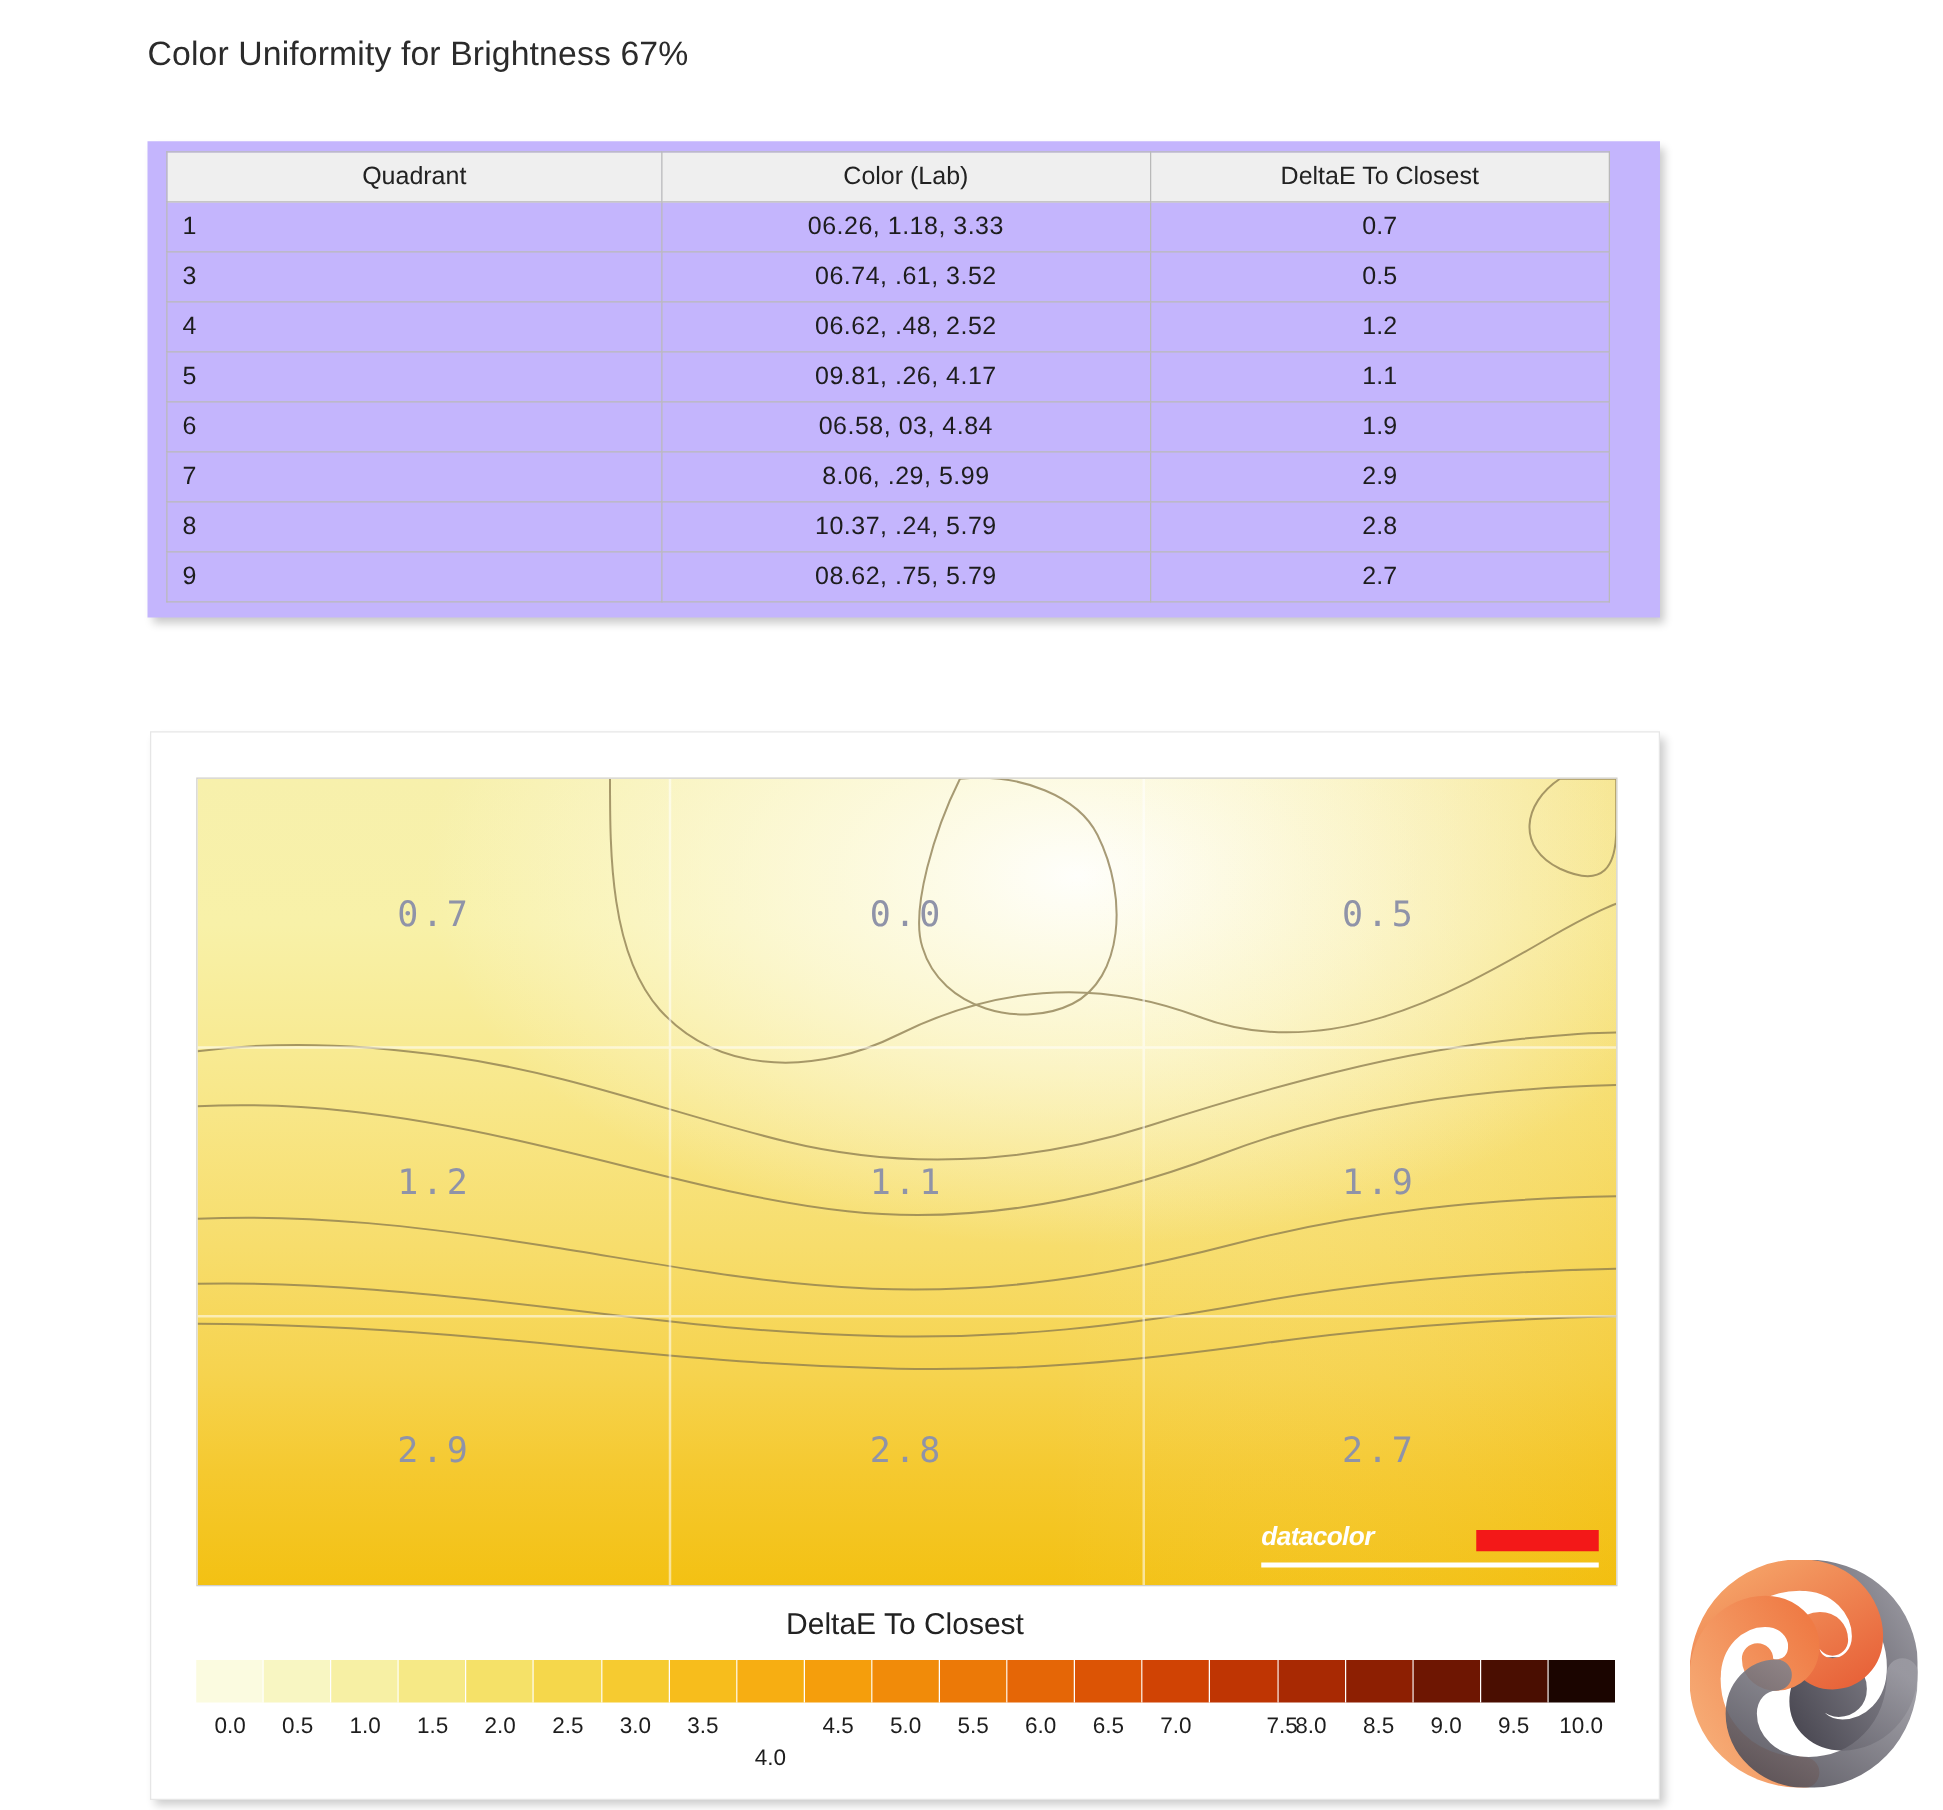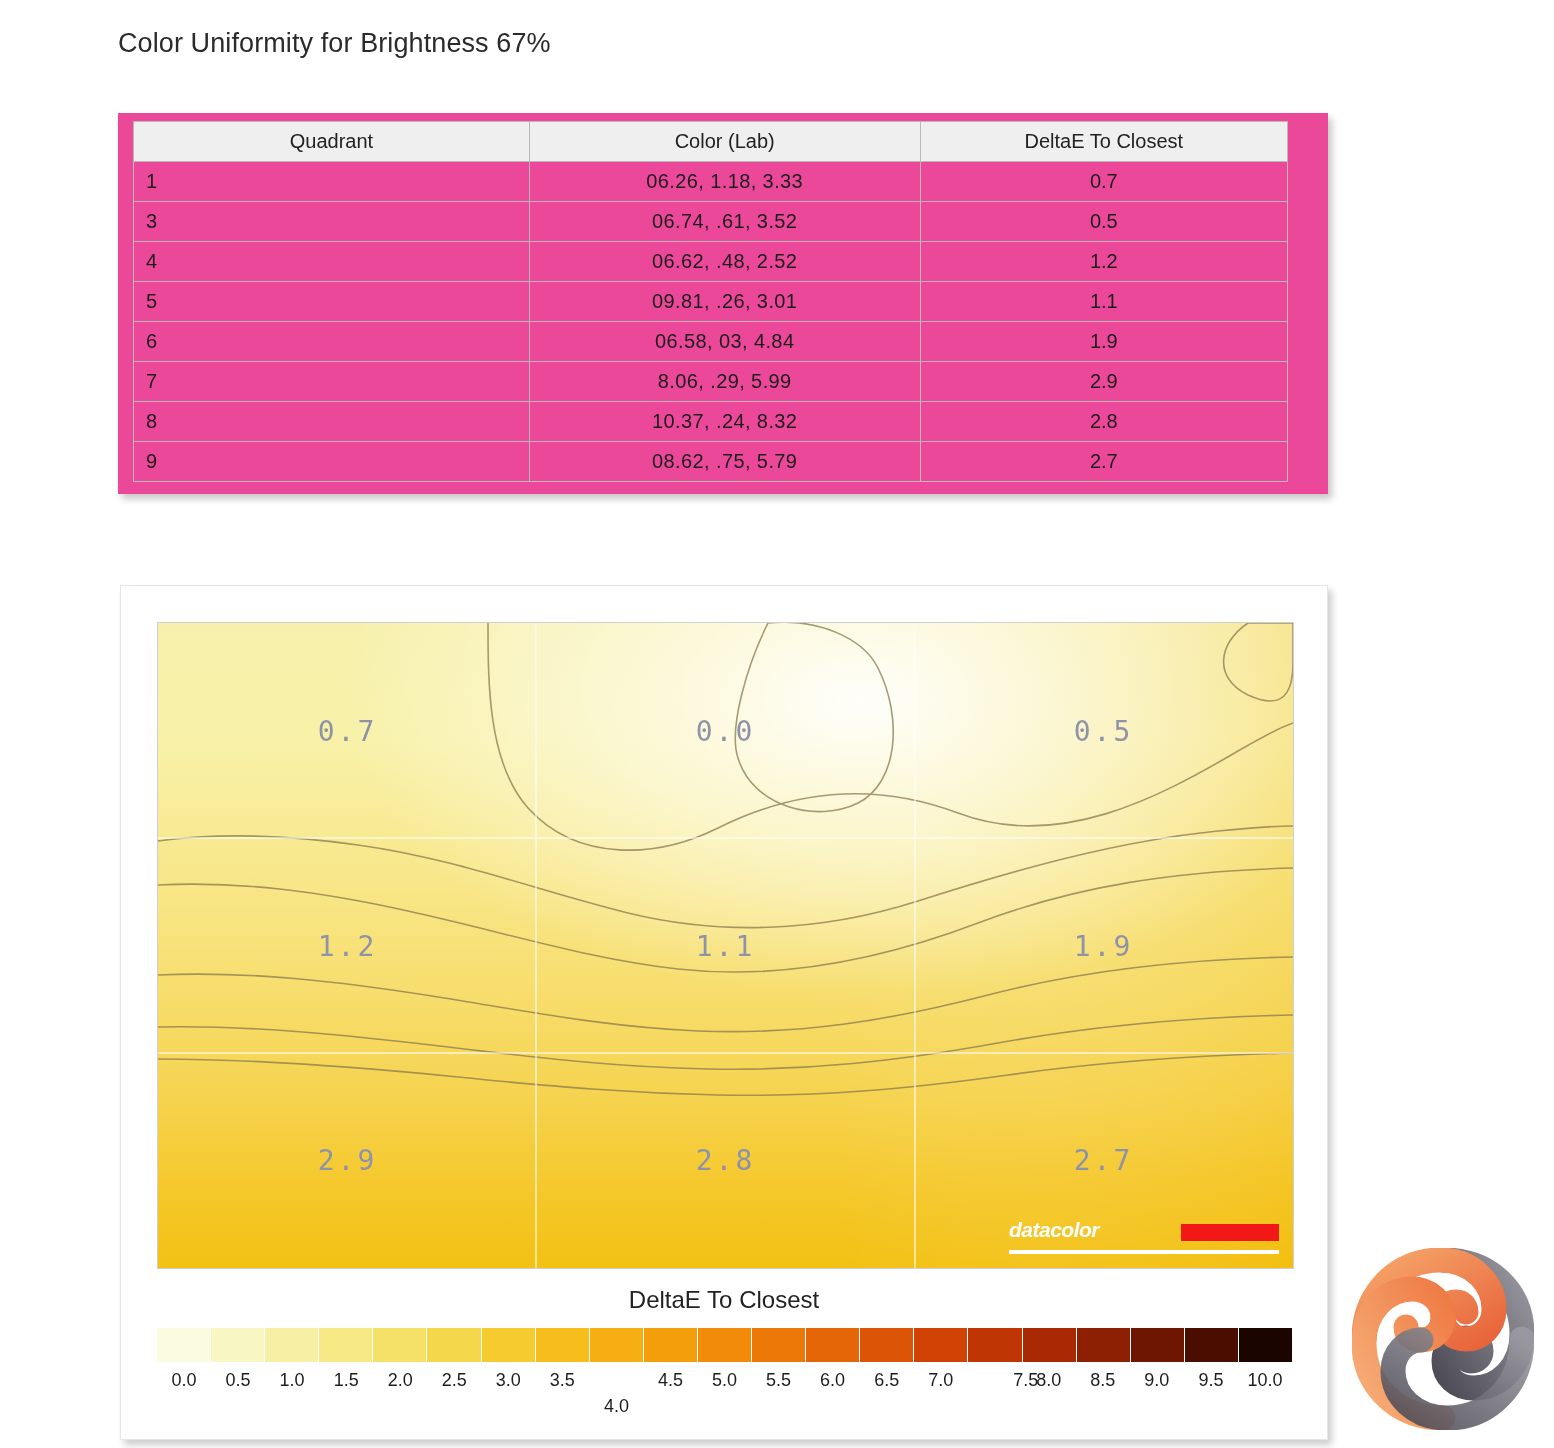--- a/index.html
+++ b/index.html
@@ -22,21 +22,21 @@
     font-size: 27px;
     color: #2b2b2b;
     letter-spacing: 0.1px;
   }
   
   .table-card {
     position: absolute;
     left: 118px;
     top: 113px;
     width: 1210px;
-    background: #ec4899;
+    background: #c4b5fd;
     box-shadow: 4px 5px 7px rgba(0,0,0,0.22);
     padding: 5px 5px 12px 5px;
     box-sizing: border-box;
   }
   table.uniformity {
     border-collapse: collapse;
     width: 1155px;
     margin: 3px 0 0 10px;
     font-size: 20px;
   }
@@ -206,36 +206,36 @@
         <td class="lab">06.74,  .61,  3.52</td>
         <td class="de">0.5</td>
       </tr>
       <tr>
         <td class="quad">4</td>
         <td class="lab">06.62,  .48,  2.52</td>
         <td class="de">1.2</td>
       </tr>
       <tr>
         <td class="quad">5</td>
-        <td class="lab">09.81,  .26,  3.01</td>
+        <td class="lab">09.81,  .26,  4.17</td>
         <td class="de">1.1</td>
       </tr>
       <tr>
         <td class="quad">6</td>
         <td class="lab">06.58,   03,  4.84</td>
         <td class="de">1.9</td>
       </tr>
       <tr>
         <td class="quad">7</td>
         <td class="lab"> 8.06,  .29,  5.99</td>
         <td class="de">2.9</td>
       </tr>
       <tr>
         <td class="quad">8</td>
-        <td class="lab">10.37,  .24,  8.32</td>
+        <td class="lab">10.37,  .24,  5.79</td>
         <td class="de">2.8</td>
       </tr>
       <tr>
         <td class="quad">9</td>
         <td class="lab">08.62,  .75,  5.79</td>
         <td class="de">2.7</td>
       </tr>
     </tbody>
   </table>
 </div>

